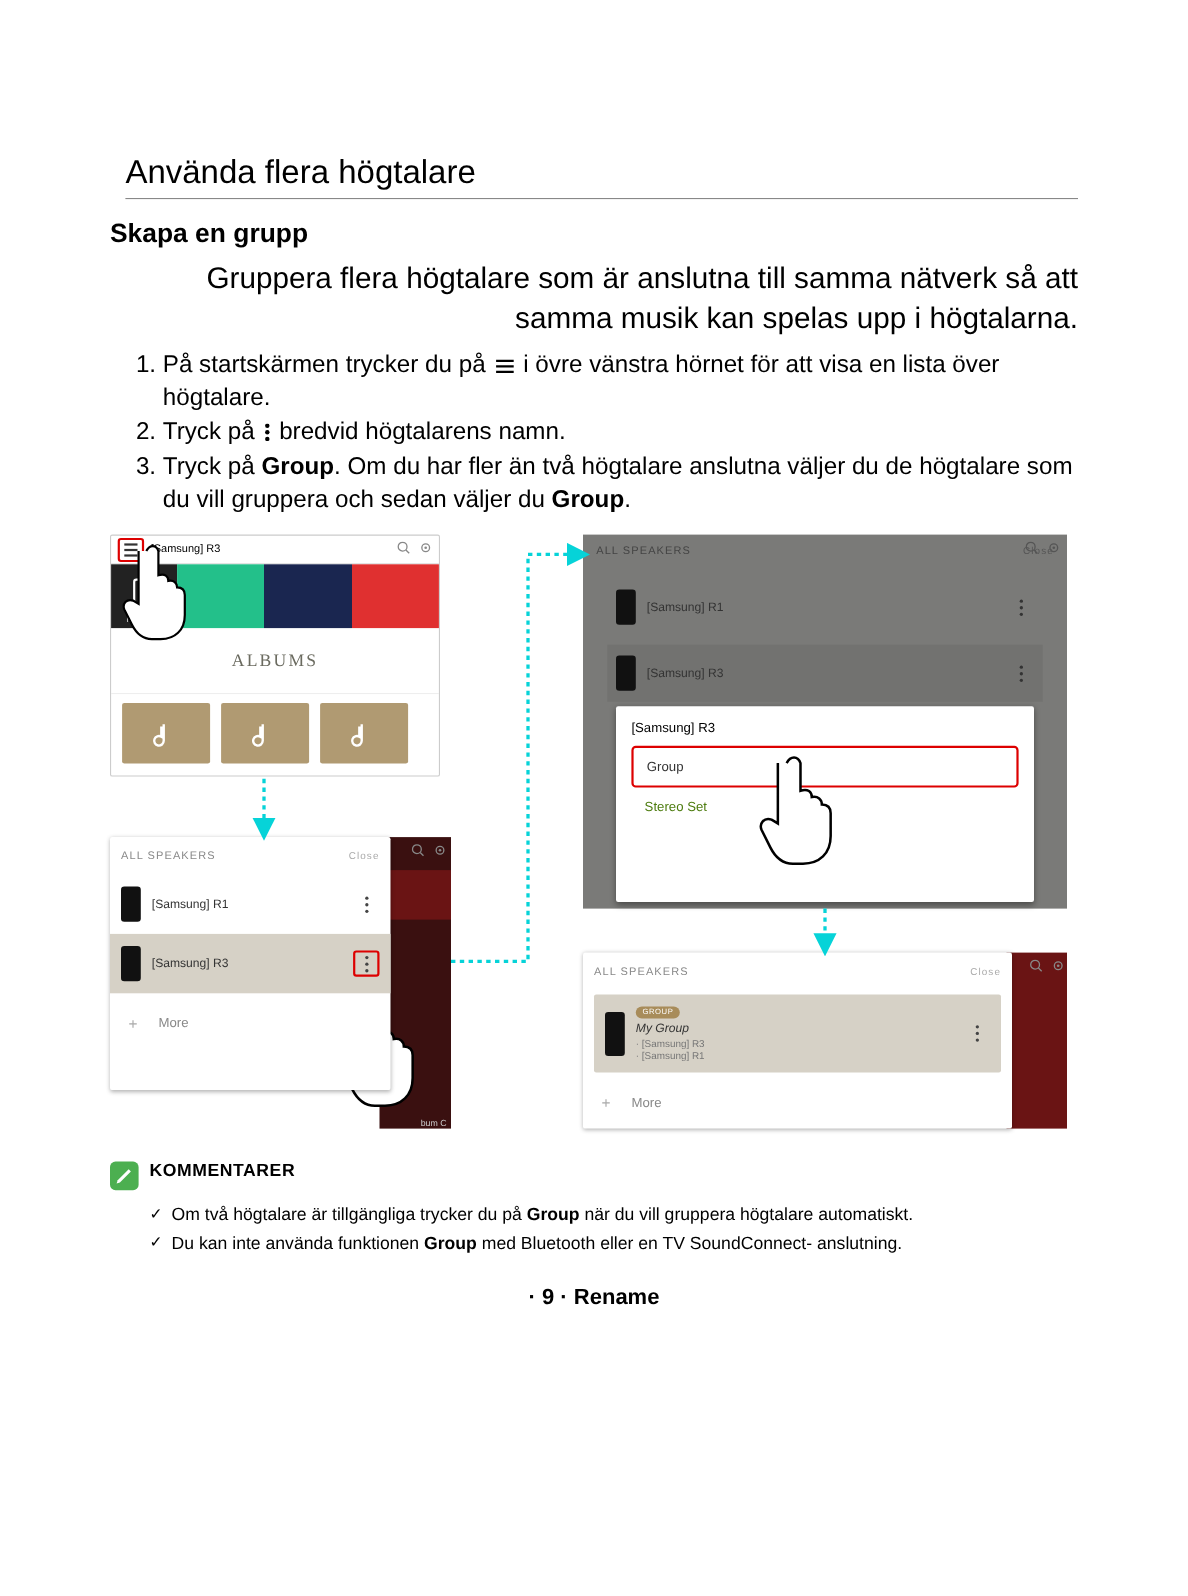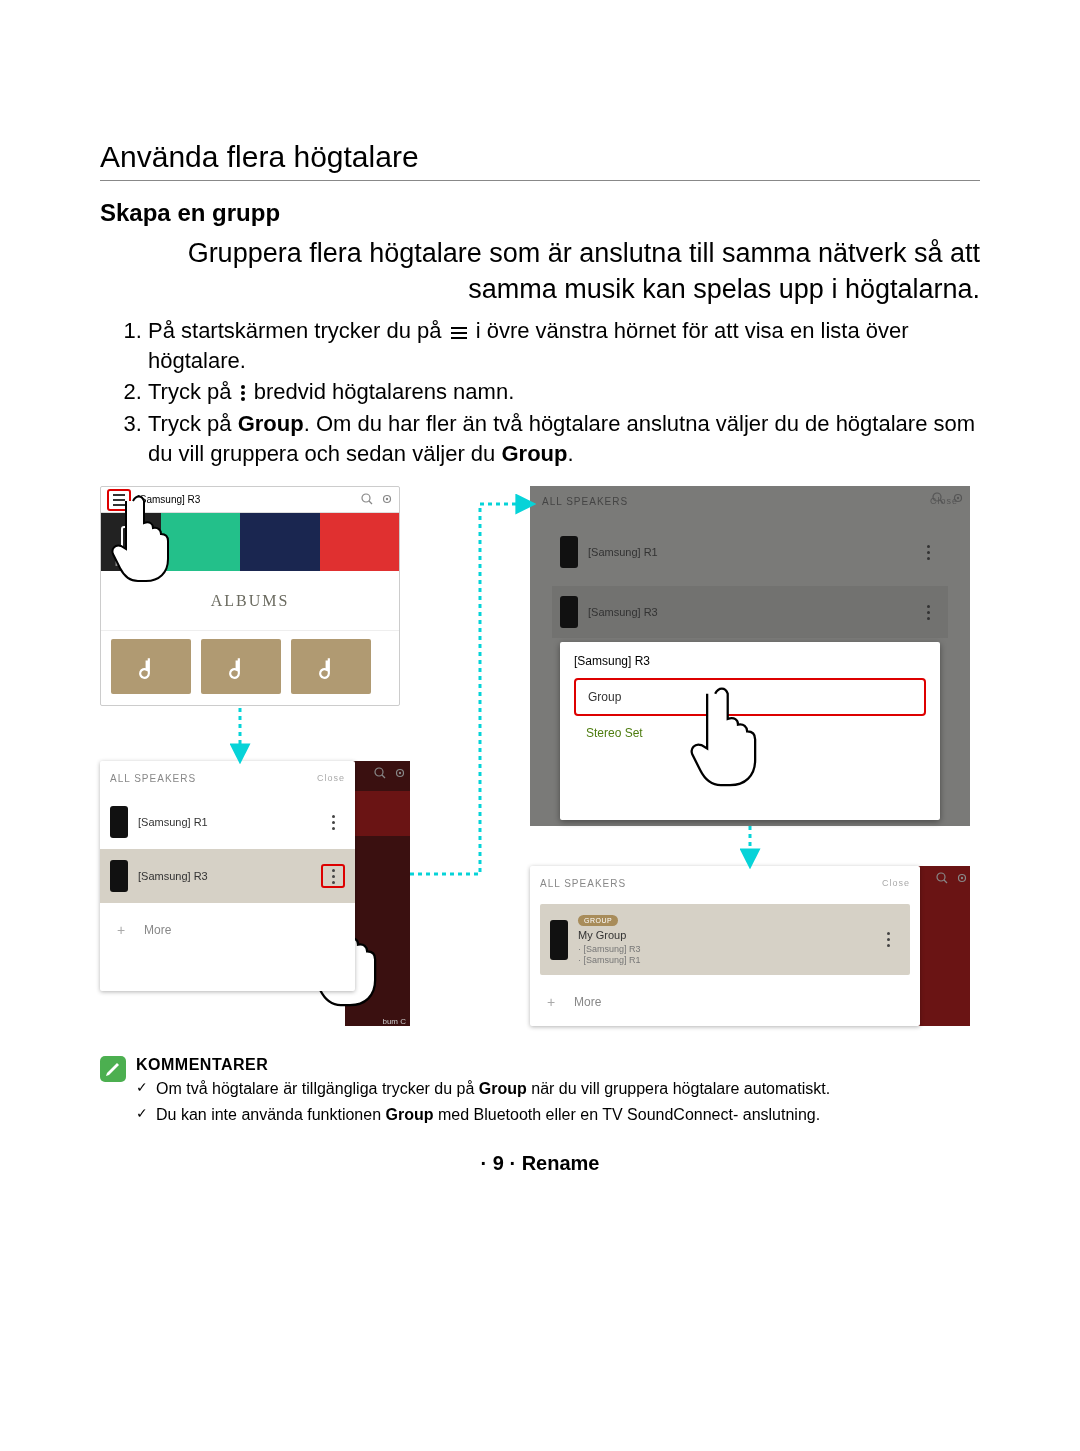--- a/index.html
+++ b/index.html
@@ -9,20 +9,21 @@
     width: 1080px;
     padding: 140px 100px 40px 100px;
     color: #000;
   }
   .page-title {
     font-size: 30px;
     font-weight: 400;
     border-bottom: 1px solid #888;
     padding-bottom: 6px;
     margin-bottom: 18px;
+    margin-left: 14px;
   }
   .subtitle {
     font-size: 24px;
     font-weight: bold;
     margin-bottom: 8px;
   }
   .intro {
     font-size: 27px;
     line-height: 1.35;
     margin-bottom: 8px;
@@ -174,37 +175,37 @@
   }
   .group-badge {
     display:inline-block; background:#a88c5a; color:#fff; font-size:7px;
     padding:1px 6px; border-radius:7px; margin-bottom:2px; letter-spacing:0.5px;
   }
   .group-block {
     background:#d6d1c6; margin:4px 10px 0 10px; padding:8px 10px;
     display:flex; align-items:center; gap:10px; border-radius:2px;
   }
   .group-text { font-size:11px; line-height:1.3; }
-  .group-text .gname { color:#333; margin-bottom:1px; }
+  .group-text .gname { color:#333; margin-bottom:1px;font-style:italic; }
   .group-text .gsub { color:#777; font-size:9px; }
 
   
   .flowlines { position:absolute; inset:0; z-index:5; pointer-events:none; }
 
   
   .notes {
     display:flex; gap:10px; align-items:flex-start; margin-top:8px;
   }
   .notes-icon {
     width:26px; height:26px; background:#4caf50; border-radius:5px;
     display:flex; align-items:center; justify-content:center; flex-shrink:0;
   }
   .notes-icon svg { width:16px; height:16px; }
   .notes-body { flex:1; }
-  .notes-title { font-weight:bold; font-size:16px; letter-spacing:0.5px; margin-bottom:4px; }
+  .notes-title { font-weight:bold; font-size:16px; letter-spacing:0.5px; margin-bottom:20px; }
   .notes-list { list-style:none; font-size:16px; line-height:1.35; }
   .notes-list li { position:relative; padding-left:20px; margin-bottom:4px; }
   .notes-list li::before {
     content:'✓'; position:absolute; left:0; top:0; font-size:14px;
   }
 
   .footer {
     text-align:center; font-size:20px; font-weight:bold; margin-top:22px;
   }
 </style>

